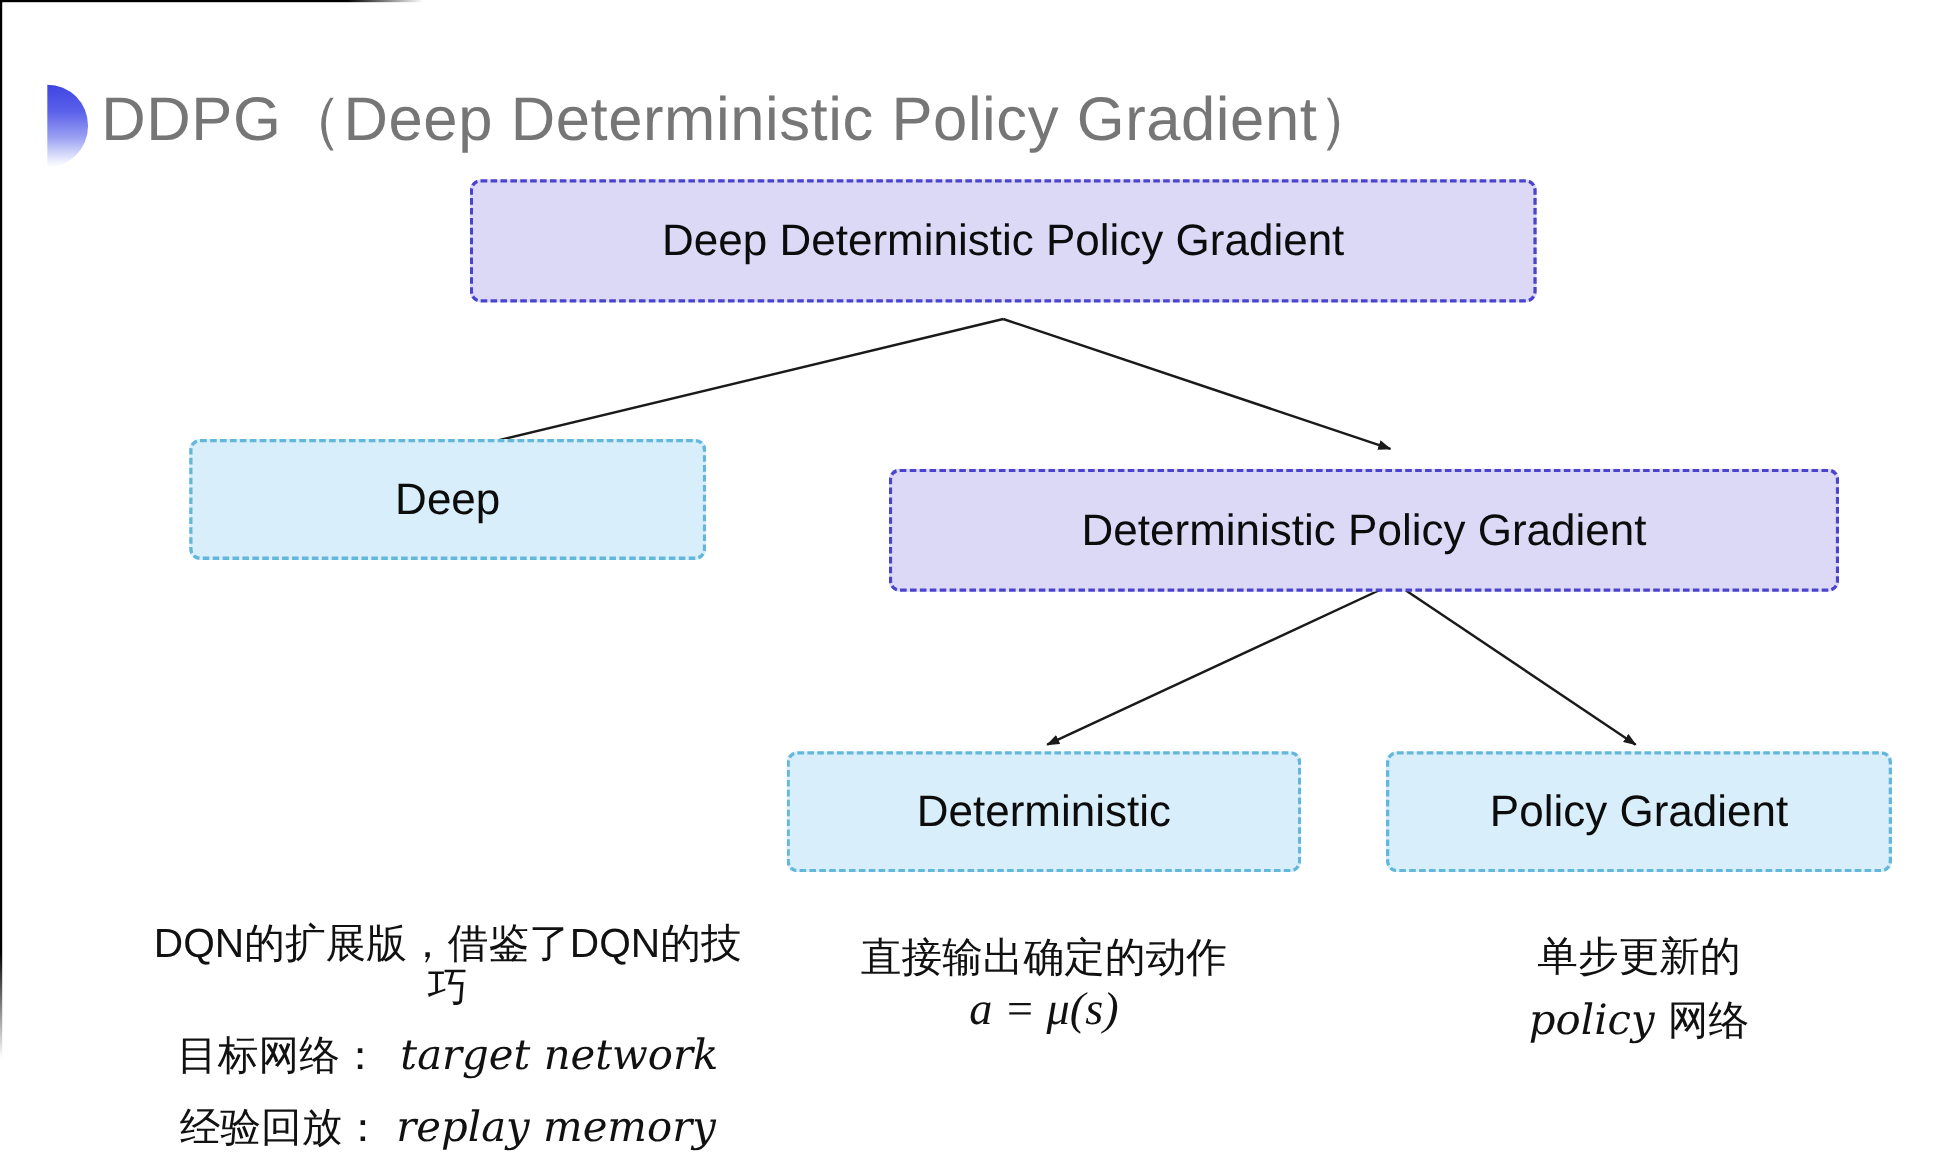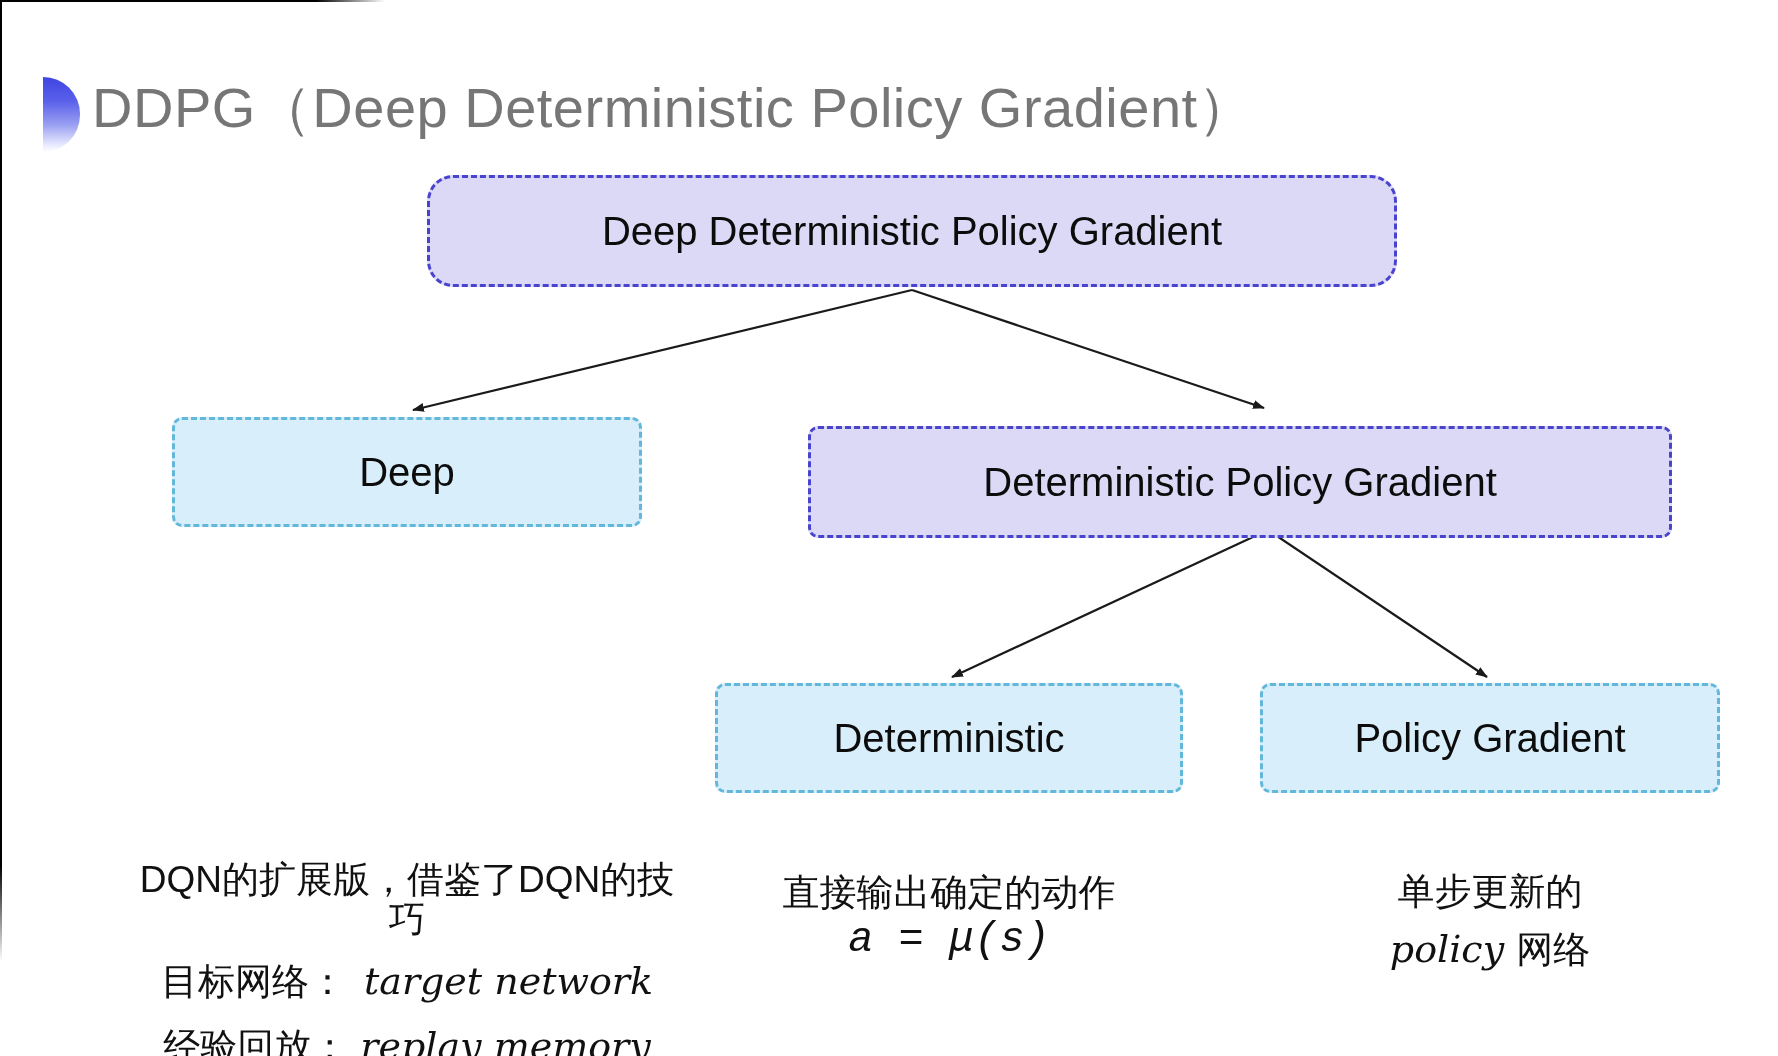--- a/index.html
+++ b/index.html
@@ -38,40 +38,40 @@
   
   .node {
     position: absolute;
     border: 3px dashed;
     border-radius: 10px;
     display: flex; align-items: center; justify-content: center;
     font-size: 40px; color: #0c0c0c; white-space: nowrap;
   }
   .node.purple { background: var(--purple-fill); border-color: var(--purple-border); }
   .node.cyan   { background: var(--cyan-fill);   border-color: var(--cyan-border); }
-  #node-root { left: 427px;  top: 175px; width: 970px; height: 112px; border-radius: 26px; }
-  #node-deep { left: 172px;  top: 417px; width: 470px; height: 110px; }
+  #node-root { left: 427px;  top: 163px; width: 970px; height: 112px; }
+  #node-deep { left: 172px;  top: 399px; width: 470px; height: 110px; }
   #node-dpg  { left: 808px;  top: 415px; width: 864px; height: 112px; margin-top: 11px; }
   #node-det  { left: 715px;  top: 683px; width: 468px; height: 110px; justify-content: center; }
   #node-pg   { left: 1260px; top: 683px; width: 460px; height: 110px; }
 
   
   .arrows { position: absolute; left: 0; top: 0; width: 1778px; height: 1056px; pointer-events: none; }
   .arrows line { stroke: var(--arrow); stroke-width: 2.2px; }
   .arrows .head { fill: var(--arrow); }
 
   
   .note { position: absolute; text-align: center; color: #111111; font-size: 37px; }
-  .note .line { display: block; line-height: 40px; margin-top: 22px; }
+  .note .line { display: block; line-height: 40px; }
   .serif-it {
     font-family: "DejaVu Serif", "Liberation Serif", serif;
     font-style: italic; font-size: 38px;
   }
   .formula {
-    font-family: Liberation Mono, monospace;
+    font-family: Liberation Serif, serif;
     font-style: italic; font-size: 42px;
   }
   .gap-l { margin-left: 18px; }
   .gap-m { margin-left: 12px; }
 
   #note-deep { left: 127px; top: 838px; width: 560px; }
   #note-deep .l2 { margin-top: 21px; }
   #note-deep .l3 { margin-top: 24px; }
   #note-det  { left: 699px; top: 851px; width: 500px; }
   #note-det  .l2 { margin-top: 7px; }

